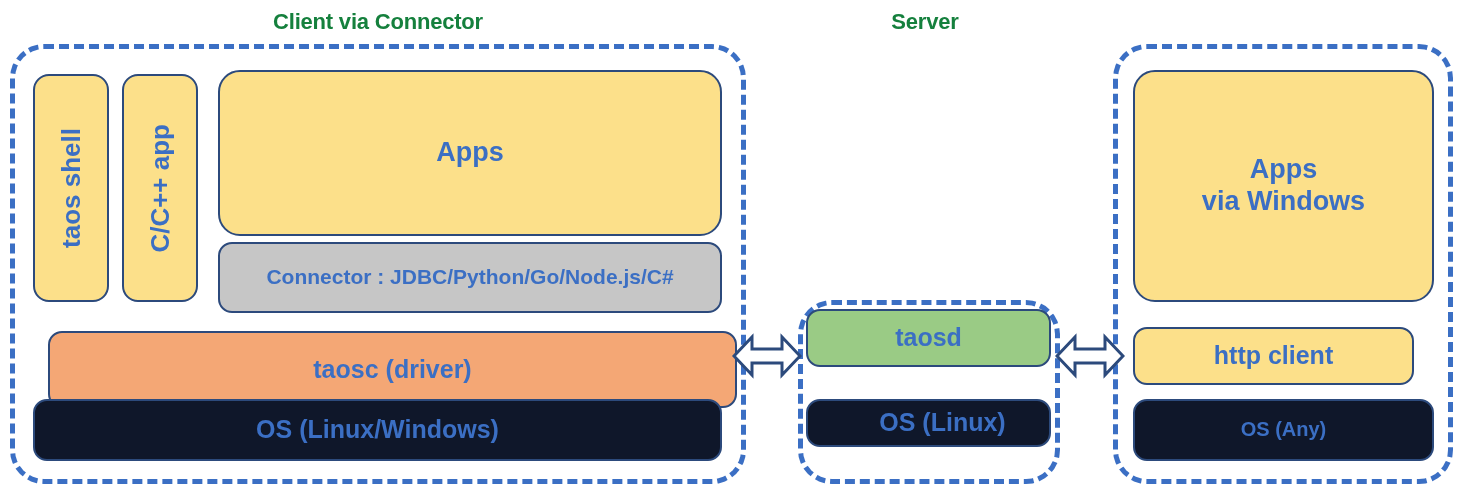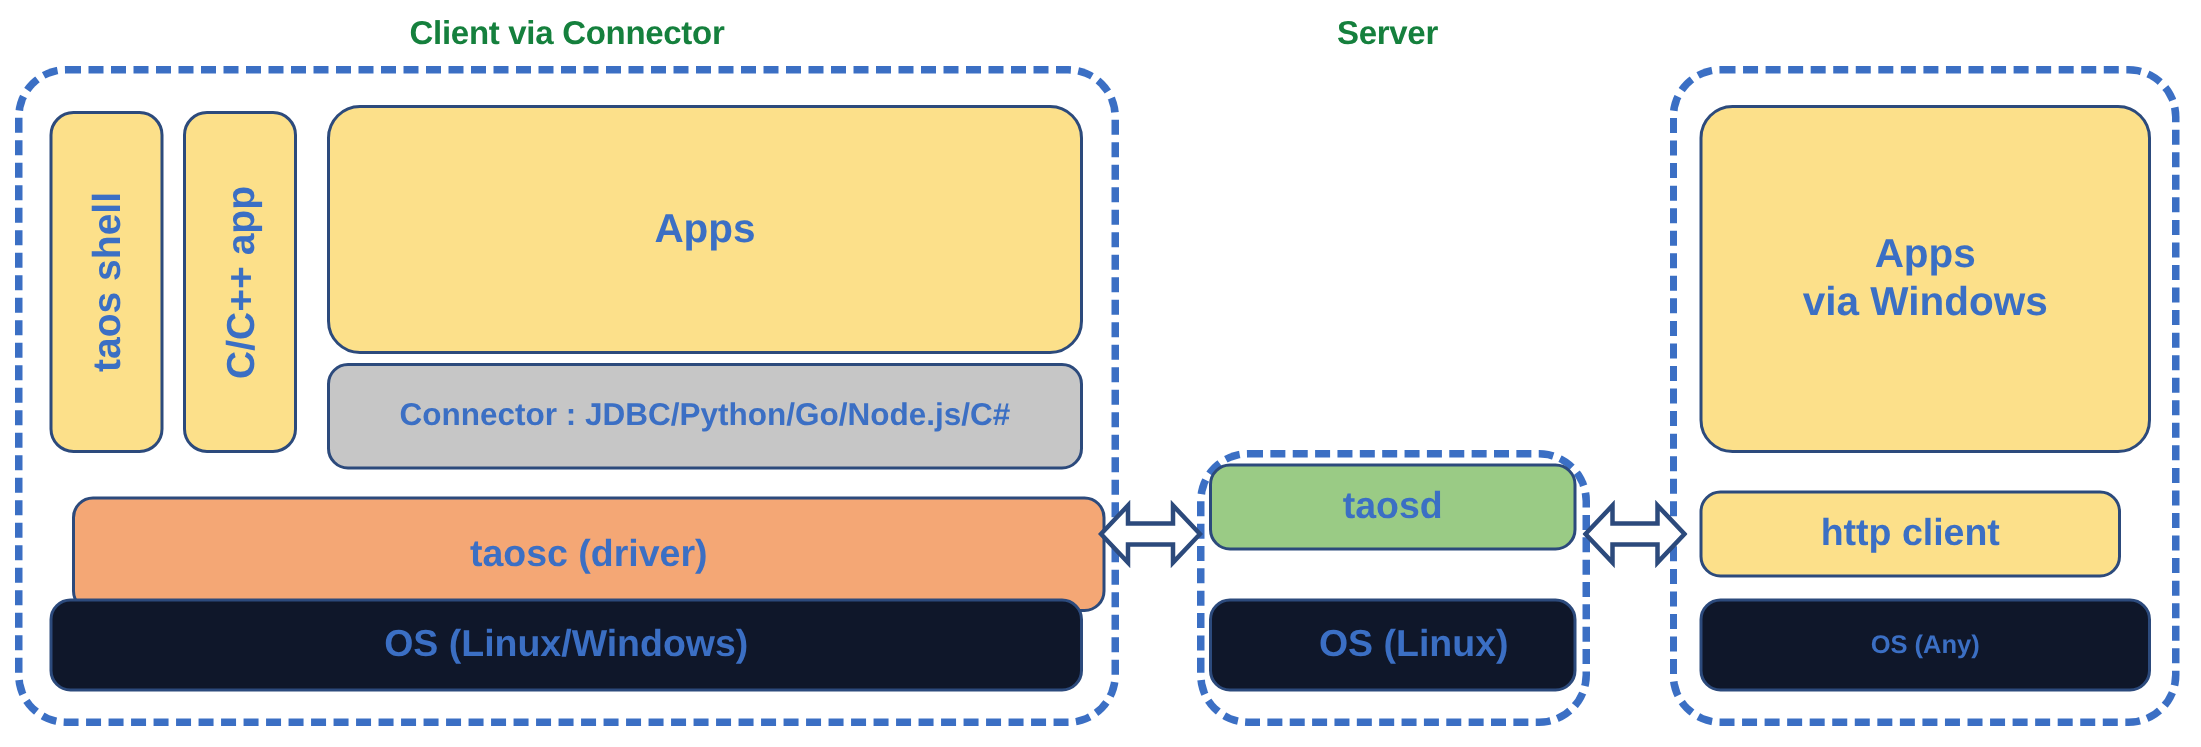--- a/index.html
+++ b/index.html
@@ -77,26 +77,26 @@
   
   #node-taos-shell { left: 33px;  top: 74px;  width: 76px;  height: 228px; border-radius: 16px; font-size: 26px; }
   #node-cpp-app    { left: 122px; top: 74px;  width: 76px;  height: 228px; border-radius: 16px; font-size: 26px; }
   #node-apps       { left: 218px; top: 70px;  width: 504px; height: 166px; border-radius: 22px; font-size: 27px; }
   #node-connector  { left: 218px; top: 242px; width: 504px; height: 71px;  font-size: 21px; }
   #node-taosc      { left: 48px;  top: 321px; width: 689px; height: 77px;  font-size: 25px; margin-top: 10px; }
   #node-os-client  { left: 33px;  top: 399px; width: 689px; height: 62px;  font-size: 25px; }
 
   
   #node-taosd      { left: 806px; top: 309px; width: 245px; height: 58px;  font-size: 25px; }
-  #node-os-linux   { left: 806px; top: 399px; width: 245px; height: 62px;  font-size: 25px; padding-left: 28px; }
+  #node-os-linux   { left: 806px; top: 399px; width: 245px; height: 48px;  font-size: 25px; padding-left: 28px; }
 
   
   #node-apps-rest  { left: 1133px; top: 70px;  width: 301px; height: 232px; border-radius: 22px; font-size: 27px; }
   #node-http       { left: 1133px; top: 327px; width: 281px; height: 58px;  font-size: 25px; }
-  #node-os-any     { left: 1133px; top: 399px; width: 301px; height: 62px;  font-size: 17px; }
+  #node-os-any     { left: 1133px; top: 399px; width: 301px; height: 62px;  font-size: 20px; }
 
   
   .arrow {
     position: absolute;
   }
   #arrow-left  { left: 732px;  top: 325px; width: 70px; height: 62px; }
   #arrow-right { left: 1055px; top: 325px; width: 70px; height: 62px; }
 </style>
 </head>
 <body>

